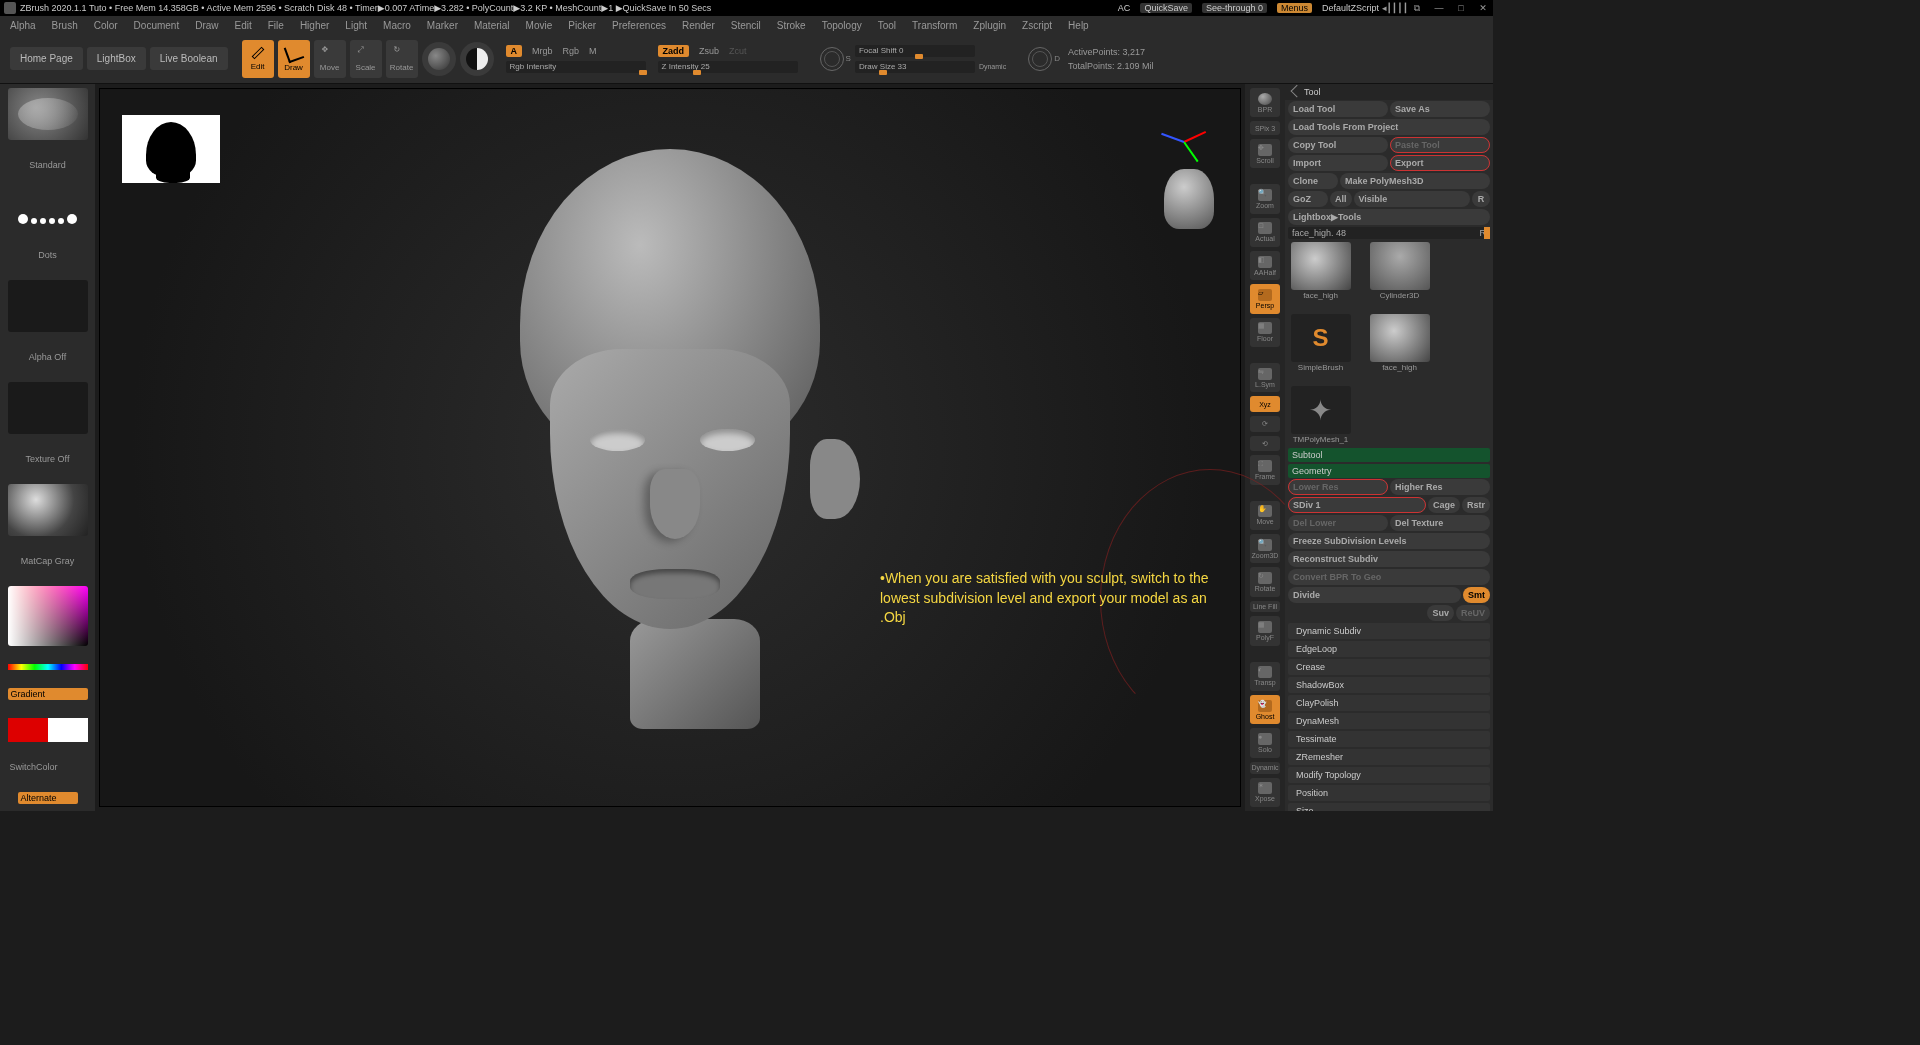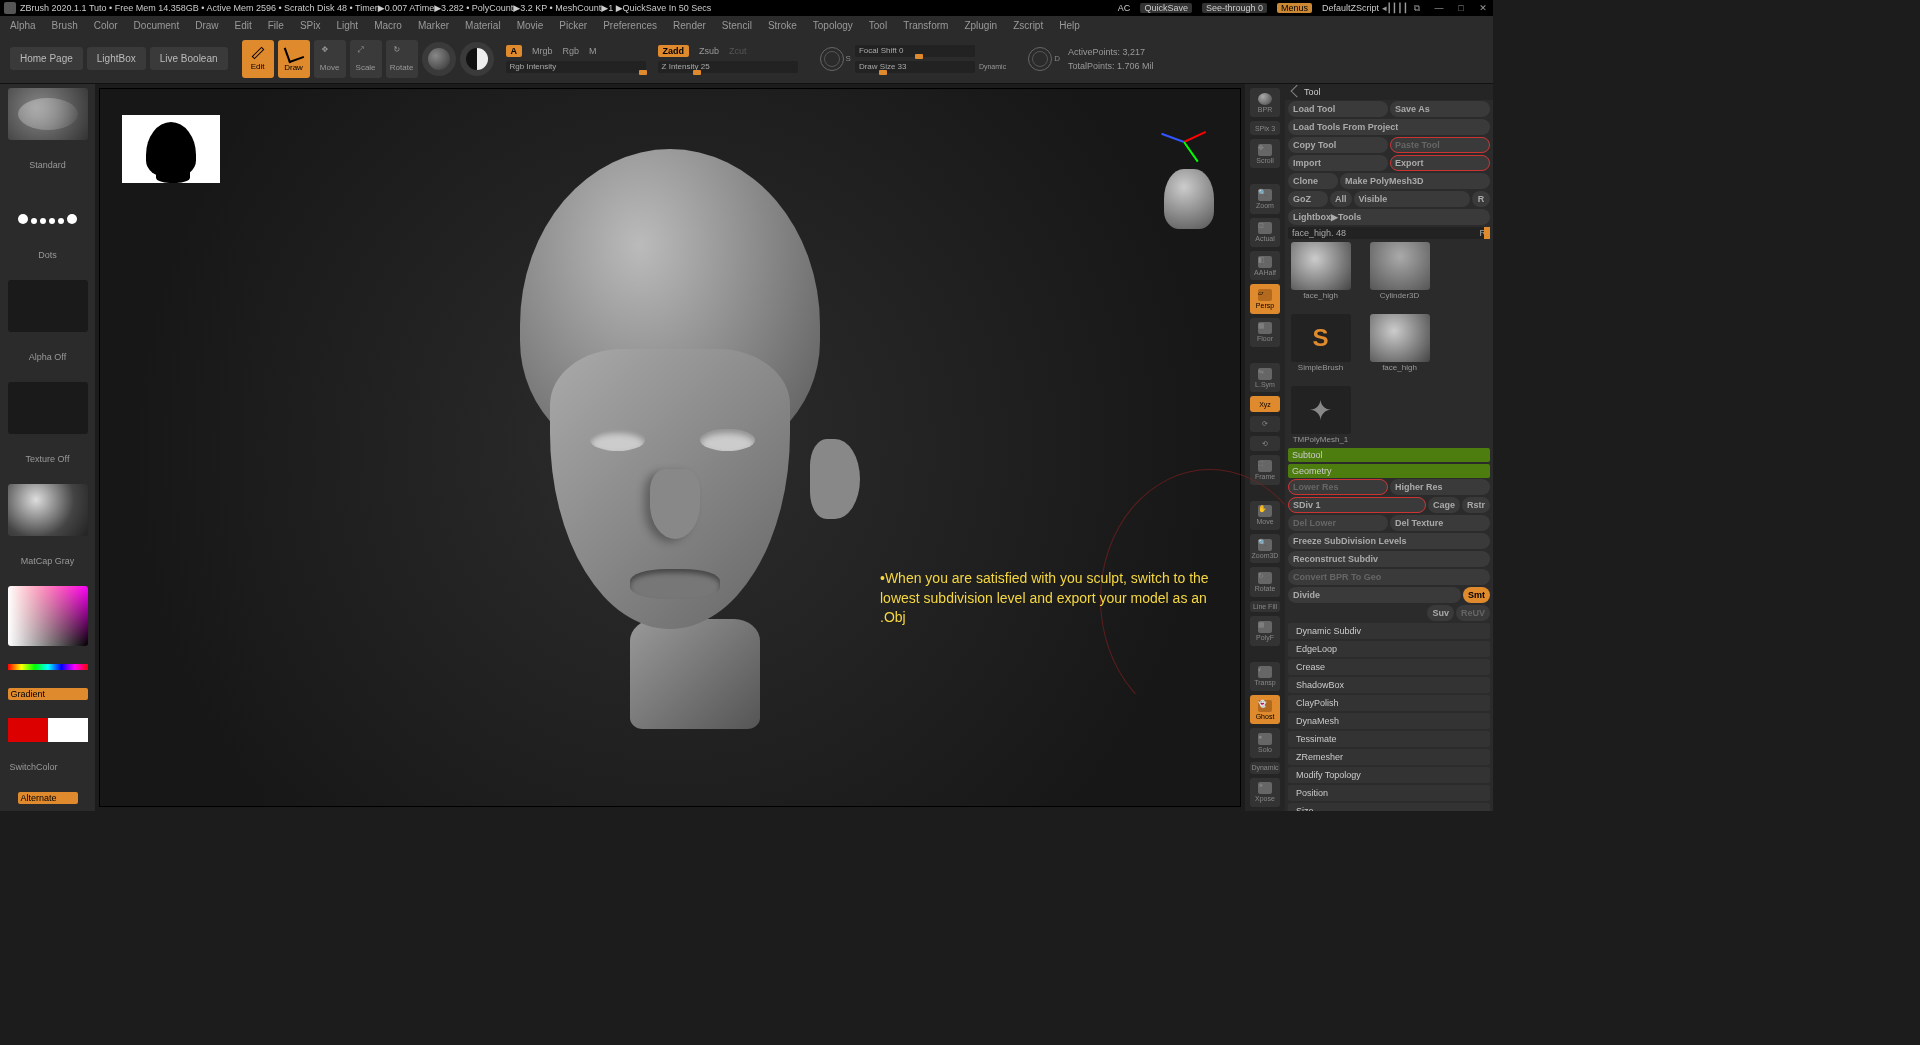--- a/index.html
+++ b/index.html
@@ -91,21 +91,21 @@
 
 .right-panel { width:208px; background:#2b2b2b; display:flex; flex-direction:column; font-size:9px; overflow:hidden; }
 .rp-title { padding:3px 6px; color:#ccc; background:#252525; display:flex; align-items:center; gap:4px; }
 .rp-title::before { content:''; width:8px; height:8px; border-left:1px solid #888; border-bottom:1px solid #888; transform:rotate(45deg) translateY(-2px); }
 .rp-row { display:flex; gap:2px; padding:1px 3px; }
 .rp-btn { flex:1; background:#3a3a3a; padding:3px 5px; border-radius:8px; color:#aaa; cursor:pointer; font-size:9px; white-space:nowrap; overflow:hidden;font-weight:bold; }
 .rp-btn.dim { color:#666; }
 .rp-btn.sm { flex:0 0 auto; min-width:18px; text-align:center; }
 .rp-btn.orange { background:#e08a2e; color:#000; }
 .rp-btn.red-outline { outline:1px solid #c33; outline-offset:-1px; }
-.rp-section { padding:2px 4px; color:#ccc; background:#4d7c0f; margin:2px 3px 0; cursor:pointer; border-radius:2px; }
+.rp-section { padding:2px 4px; color:#ccc; background:#14532d; margin:2px 3px 0; cursor:pointer; border-radius:2px; }
 .rp-slider { background:#222; height:14px; margin:1px 3px; position:relative; font-size:9px; color:#aaa; padding:1px 4px; border-radius:2px; display:flex; justify-content:space-between;gap:32px; }
 .rp-slider .k { position:absolute; top:0; bottom:0; width:6px; background:#e08a2e; }
 .tool-grid { display:flex; flex-wrap:wrap; gap:14px; padding:2px 3px; }
 .tool-item { width:65px; display:flex; flex-direction:column; align-items:center; font-size:8px; color:#999; }
 .tool-thumb { width:60px; height:48px; background: radial-gradient(circle at 40% 35%, #ccc, #444); border-radius:3px; margin-bottom:1px; }
 .tool-thumb.cyl { background: radial-gradient(circle at 50% 30%, #aaa, #555); }
 .tool-thumb.brush { background:#222; position:relative; }
 .tool-thumb.brush::after { content:'S'; position:absolute; inset:0; display:flex; align-items:center; justify-content:center; color:#e08a2e; font-size:24px; font-weight:bold; }
 .tool-thumb.star { background:#222; display:flex; align-items:center; justify-content:center; color:#888; font-size:28px; }
 .rp-list-item { padding:3px 8px; background:#333; margin:1px 3px; border-radius:2px; color:#ccc; cursor:pointer; }
@@ -131,21 +131,21 @@
 </div>
 
 <div class="menubar">
   <span>Alpha</span>
   <span>Brush</span>
   <span>Color</span>
   <span>Document</span>
   <span>Draw</span>
   <span>Edit</span>
   <span>File</span>
-  <span>SPix</span>
+  <span>Higher</span>
   <span>Light</span>
   <span>Macro</span>
   <span>Marker</span>
   <span>Material</span>
   <span>Movie</span>
   <span>Picker</span>
   <span>Preferences</span>
   <span>Render</span>
   <span>Stencil</span>
   <span>Stroke</span>
@@ -215,21 +215,21 @@
       <div class="slider" style="width:120px"><span>Draw Size 33</span><div class="knob" style="left:20%"></div></div>
       <span class="top-label" style="font-size:7px">Dynamic</span>
     </div>
   </div>
   <div style="display:flex;align-items:center;margin-left:18px">
     <div class="gyro"></div>
     <span class="gyro-label">D</span>
   </div>
   <div class="top-stack" style="margin-left:4px">
     <span class="top-label">ActivePoints: 3,217</span>
-    <span class="top-label">TotalPoints: 1.706 Mil</span>
+    <span class="top-label">TotalPoints: 2.109 Mil</span>
   </div>
 </div>
 
 <div class="main">
 
   <div class="left-sidebar">
     <div class="brush-thumb"></div>
     <div class="thumb-label">Standard</div>
     <div class="dots-row">
         <div class="d big"></div>

